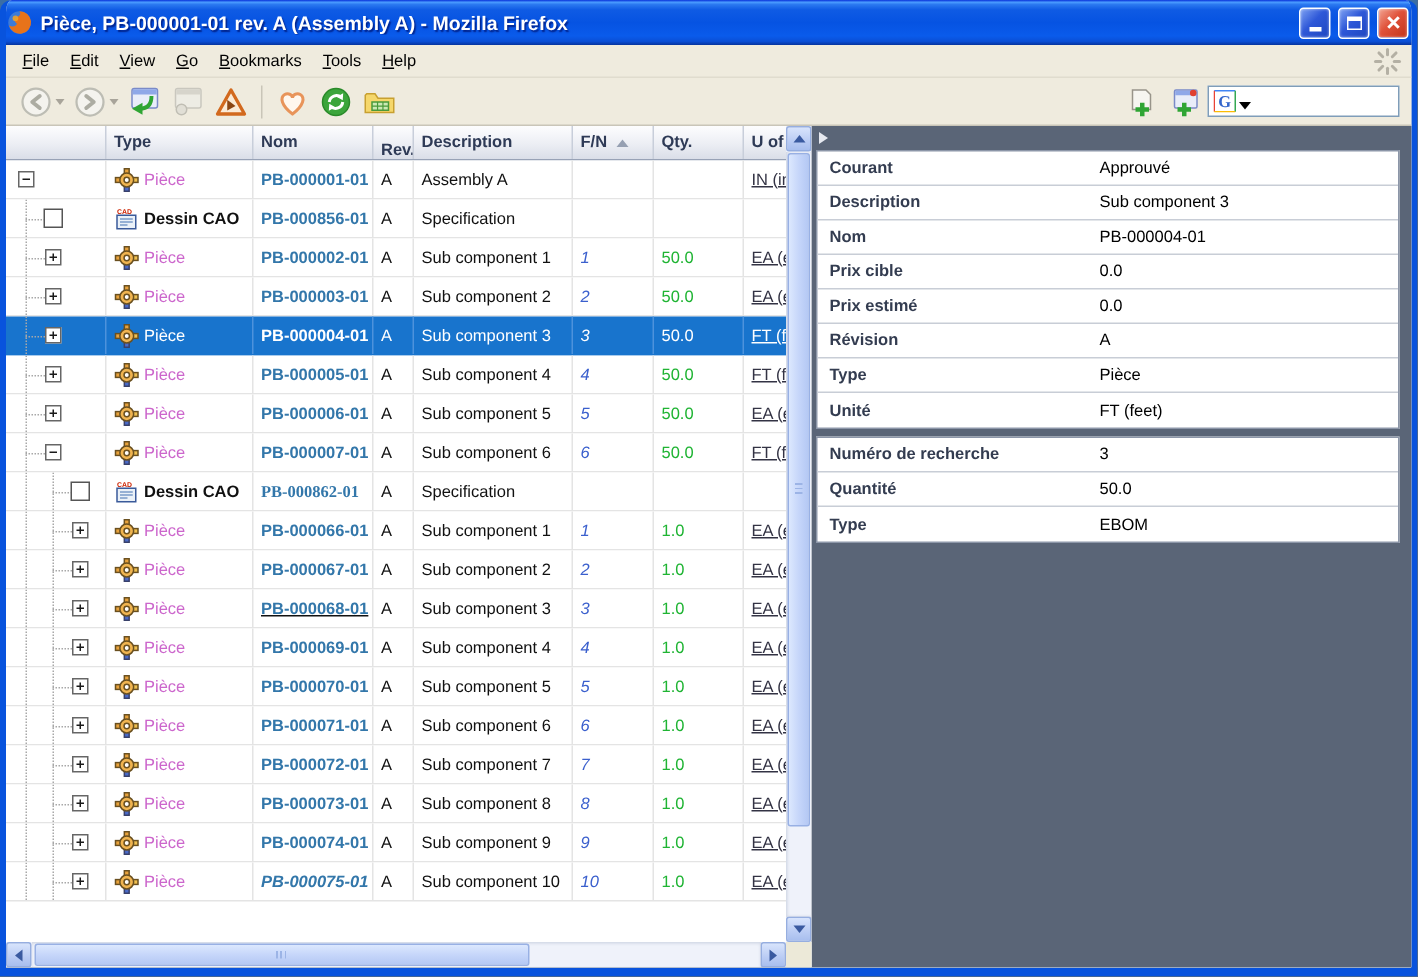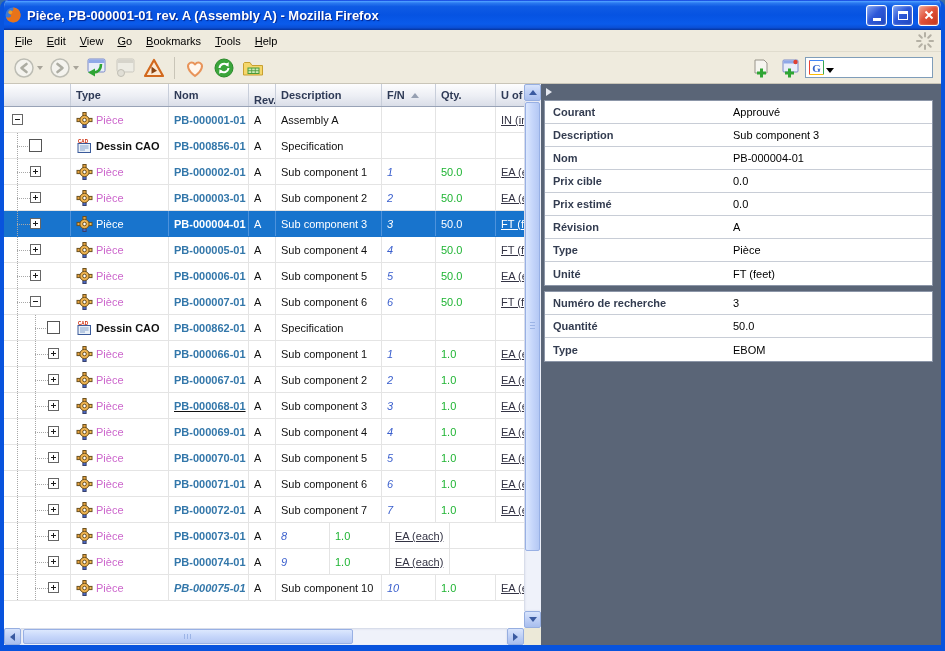--- a/index.html
+++ b/index.html
@@ -534,21 +534,21 @@
     <div class="cell type" style="width: 98px;">
                   <span class="ticon">
                     <svg width="17" height="16" viewBox="0 0 17 16">
                       <text x="2" y="4.8" font-family="Liberation Sans, sans-serif" font-size="4.6" font-weight="bold" fill="#CC2200">CAD</text>
                       <rect x="2" y="5.5" width="12.5" height="9" fill="#EAF1F8" stroke="#3A5A9A"></rect>
                       <path d="M4 8 h8.5 M4 10 h8.5 M4 12 h5" stroke="#7A9AC8" stroke-width="0.9"></path>
                     </svg>
                   </span>
                   <span class="tlabel">Dessin CAO</span>
                 </div>
-    <div class="cell nom" style="width: 80px;">
+    <div class="cell nom" style="width: 80px; font-family: Liberation Serif, serif;">
                   <a class="nomlink">PB-000862-01</a>
                 </div>
     <div class="cell rev" style="width: 27px;">A</div>
     <div class="cell desc" style="width: 106px;">Specification</div>
     <div class="cell fn" style="width: 54px;"></div>
     <div class="cell qty" style="width: 60px;"></div>
     <div class="cell uom" style="width: 60px;">
                   <a class="uomlink"></a>
                 </div>
   </div>
@@ -794,20 +794,21 @@
                       <circle cx="8" cy="8" r="4.6" fill="#F0B450" stroke="#6A5020"></circle>
                       <circle cx="8" cy="8" r="1.8" fill="#fff" stroke="#6A5020"></circle>
                     </svg>
                   </span>
                   <span class="tlabel">Pièce</span>
                 </div>
     <div class="cell nom" style="width: 80px;">
                   <a class="nomlink">PB-000073-01</a>
                 </div>
     <div class="cell rev" style="width: 27px;">A</div>
+    <div class="cell desc" style="width: 106px;">Sub component 8</div>
     <div class="cell fn" style="width: 54px;">8</div>
     <div class="cell qty" style="width: 60px;">1.0</div>
     <div class="cell uom" style="width: 60px;">
                   <a class="uomlink">EA (each)</a>
                 </div>
   </div>
 
   <div class="trow piece">
     <div class="cell tree" style="width: 67px;">
                   <i class="guide" style="left: 13px;"></i>
@@ -825,20 +826,21 @@
                       <circle cx="8" cy="8" r="4.6" fill="#F0B450" stroke="#6A5020"></circle>
                       <circle cx="8" cy="8" r="1.8" fill="#fff" stroke="#6A5020"></circle>
                     </svg>
                   </span>
                   <span class="tlabel">Pièce</span>
                 </div>
     <div class="cell nom" style="width: 80px;">
                   <a class="nomlink">PB-000074-01</a>
                 </div>
     <div class="cell rev" style="width: 27px;">A</div>
+    <div class="cell desc" style="width: 106px;">Sub component 9</div>
     <div class="cell fn" style="width: 54px;">9</div>
     <div class="cell qty" style="width: 60px;">1.0</div>
     <div class="cell uom" style="width: 60px;">
                   <a class="uomlink">EA (each)</a>
                 </div>
   </div>
 
   <div class="trow piece">
     <div class="cell tree" style="width: 67px;">
                   <i class="guide" style="left: 13px;"></i>

